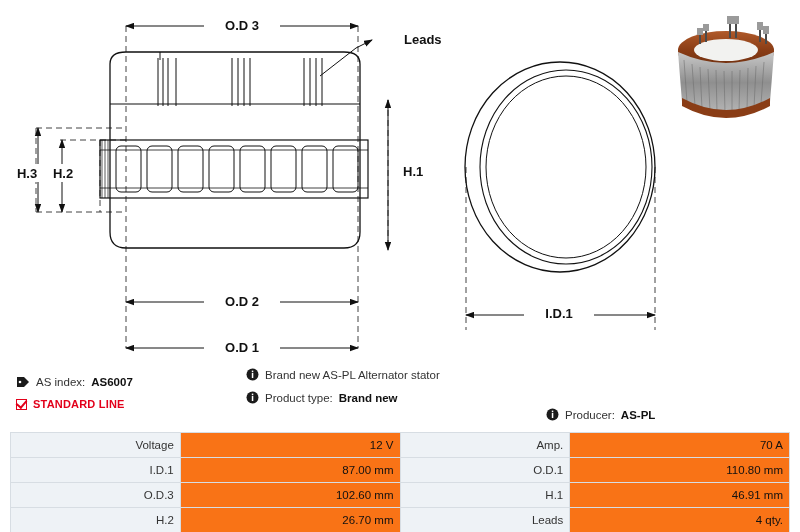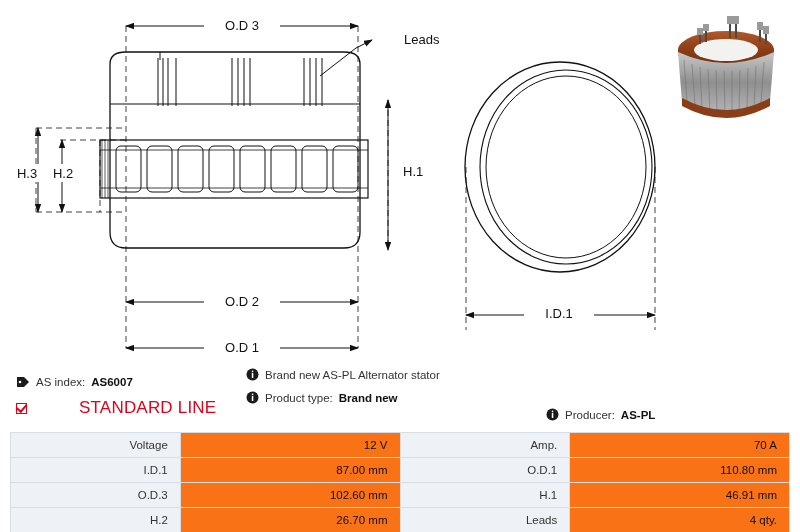--- a/index.html
+++ b/index.html
@@ -8,21 +8,21 @@
     width: 800px; height: 532px;
     background: #ffffff;
     font-family: "Liberation Sans", sans-serif;
     color: #222;
     position: relative;
     overflow: hidden;
   }
   .page { position:relative; width:800px; height:532px; }
 
   
-  .drawing { position:absolute; left:0; top:0; width:784px; height:370px; }
+  .drawing { position:absolute; left:0; top:0; width:784px; height:370px;font-weight:bold; }
   .drawing svg { display:block; }
 
   
   .photo { position:absolute; left:660px; top:10px; width:132px; height:130px; }
 
   
   .info { position:absolute; left:0; top:368px; width:684px; height:60px;padding-left:21px; }
   .info-col { position:absolute; font-size:11.5px; }
   .c1 { left:16px; top:8px; width:230px; }
   .c2 { left:246px; top:0; width:300px; }
@@ -35,37 +35,37 @@
   .tag-icon { width:14px; height:12px; display:inline-block; position:relative; flex:0 0 auto;}
   .i-icon { width:13px; height:13px; flex:0 0 auto; }
   .check-box { width:11px; height:11px; border:1.6px solid #e2001a; display:inline-block; position:relative; flex:0 0 auto;}
   .check-box:after {
     content:"";
     position:absolute; left:1px; top:-2px;
     width:5px; height:8px;
     border-right:2px solid #e2001a; border-bottom:2px solid #e2001a;
     transform:rotate(40deg);
   }
-  .std-line { color:#e2001a; font-weight:normal; font-size:17px; letter-spacing:0.2px;margin-left:46px; }
+  .std-line { color:#e2001a; font-weight:bold; font-size:11px; letter-spacing:0.2px; }
 
   .brand { position:absolute; right:14px; top:28px; text-align:right; }
   .brand-mark { color:#ef4444; font-weight:bold; font-style:italic; font-size:19px; letter-spacing:-1px; line-height:1; }
   .brand-sub { color:#9a9a9a; font-size:5.8px; letter-spacing:0.3px; margin-top:2px; }
 
   
   table.specs {
     position:absolute; left:10px; top:432px;
     width:780px;
     border-collapse:collapse;
     font-size:11.5px;
   }
   table.specs td {
     border:1px solid #d7dde3;
     height:25px;
-    padding:0 12px;
+    padding:0 6px;
     white-space:nowrap;
     margin-left:35px;
   }
   td.k { background:#eef2f6; color:#333; text-align:right; width:170px; }
   td.v { background:#f97316; color:#111; text-align:right; width:220px; }
 </style>
 </head>
 <body>
 
 <div class="page">

